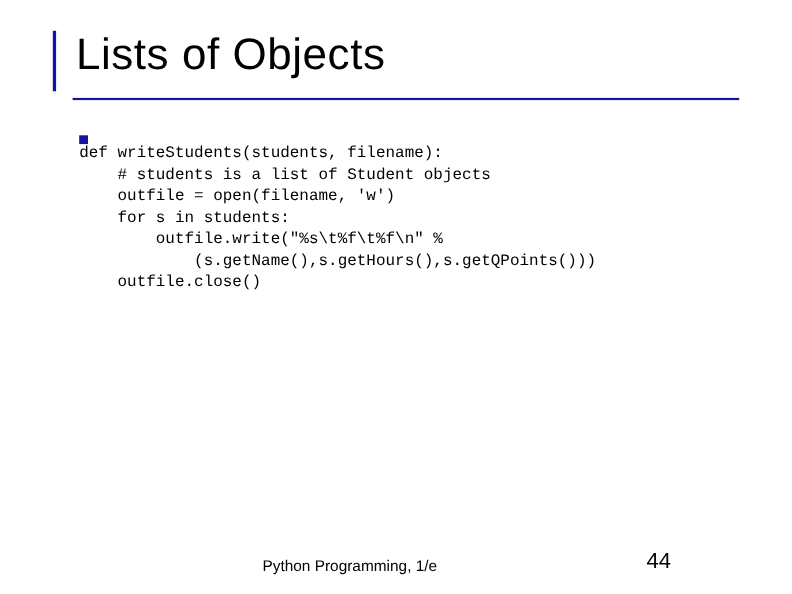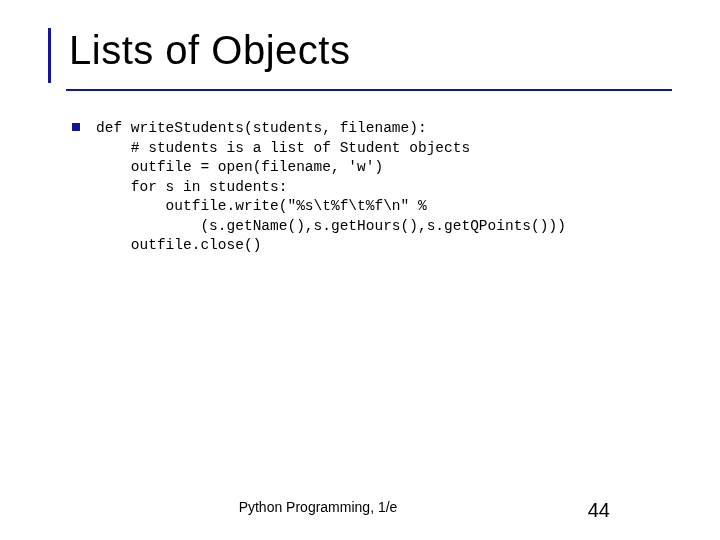--- a/index.html
+++ b/index.html
@@ -63,21 +63,21 @@
     color: #000;
     white-space: pre;
   }
   .footer {
     position: absolute;
     bottom: 18px;
     left: 0;
     width: 636px;
     display: flex;
     justify-content: space-between;
-    align-items: flex-start;
+    align-items: flex-end;
     padding: 0 26px 0 0;
   }
   .footer-center {
     position: absolute;
     left: 50%;
     transform: translateX(-50%);
     font-size: 14px;
     color: #000;
     font-family: Verdana, Geneva, sans-serif;
   }
@@ -95,21 +95,21 @@
 
   <div class="title-wrap">
     <h1 class="title">Lists of Objects</h1>
   </div>
   <div class="title-underline"></div>
 
   <div class="content">
 
 
 
-    <div class="bullet-row" style="margin-top:14px;">
+    <div class="bullet-row" style="margin-top:14px;flex-direction:column;">
       <div class="bullet-icon small"></div>
       <div class="code-block">def writeStudents(students, filename):
     # students is a list of Student objects
     outfile = open(filename, 'w')
     for s in students:
         outfile.write("%s\t%f\t%f\n" %
             (s.getName(),s.getHours(),s.getQPoints()))
     outfile.close()</div>
     </div>
 

